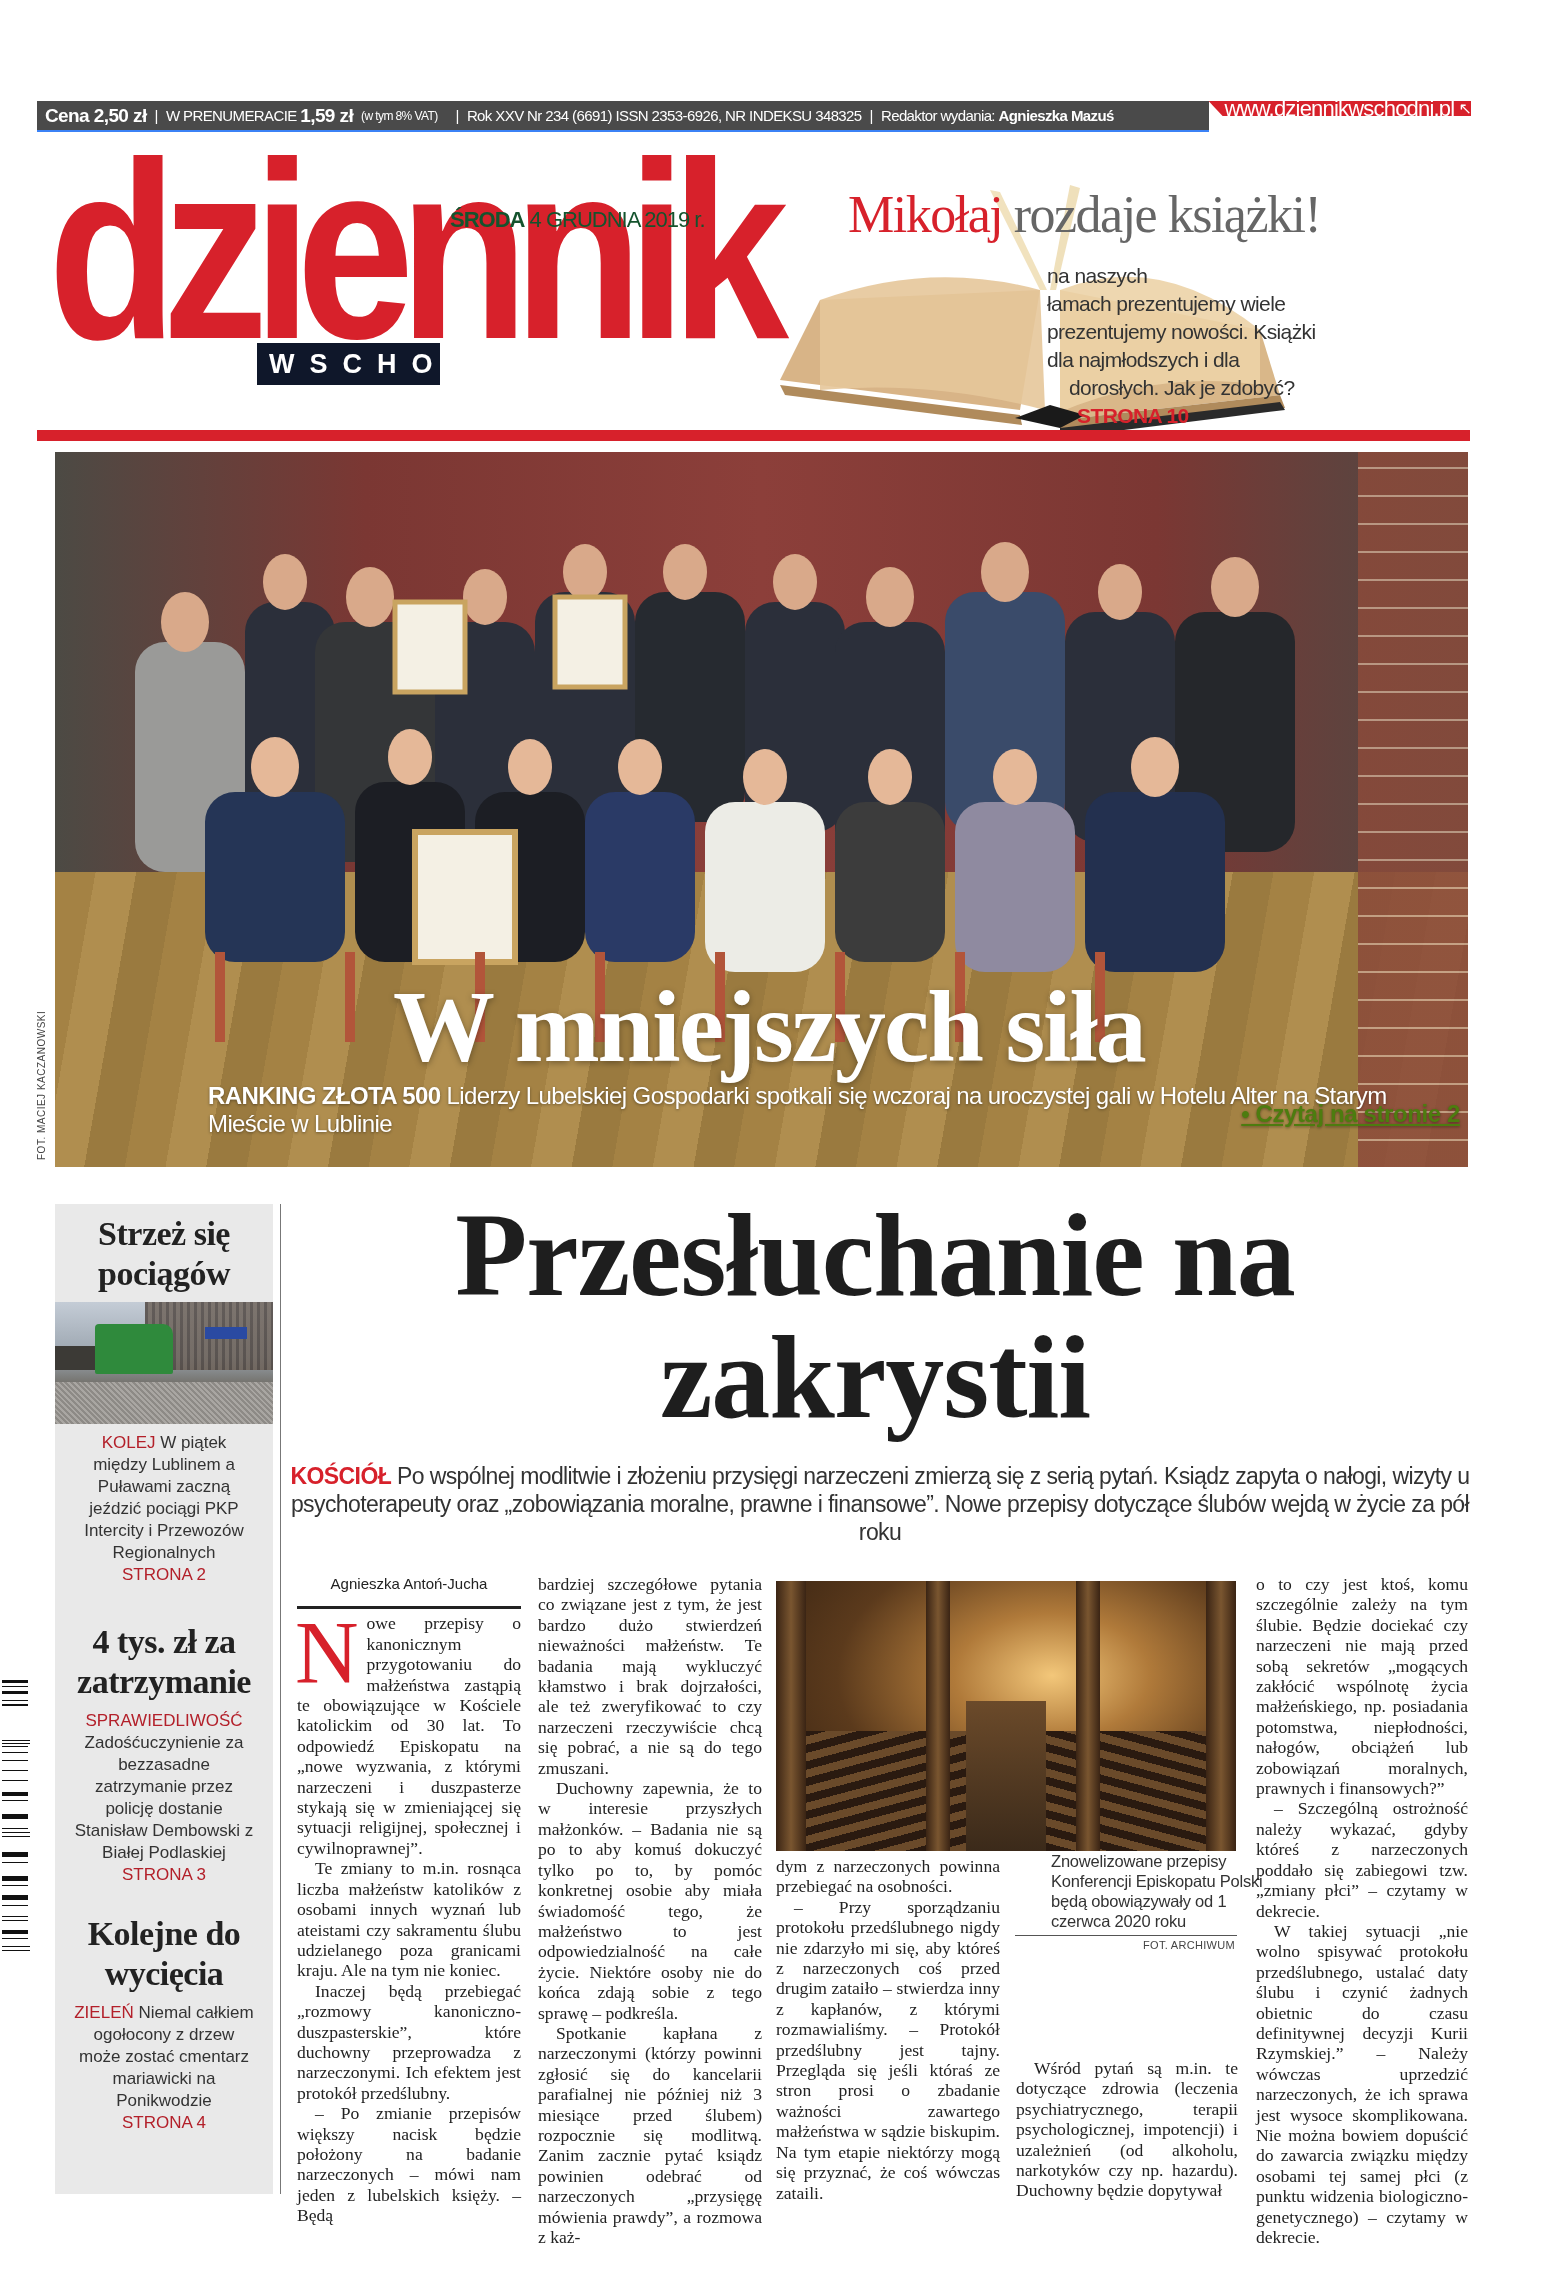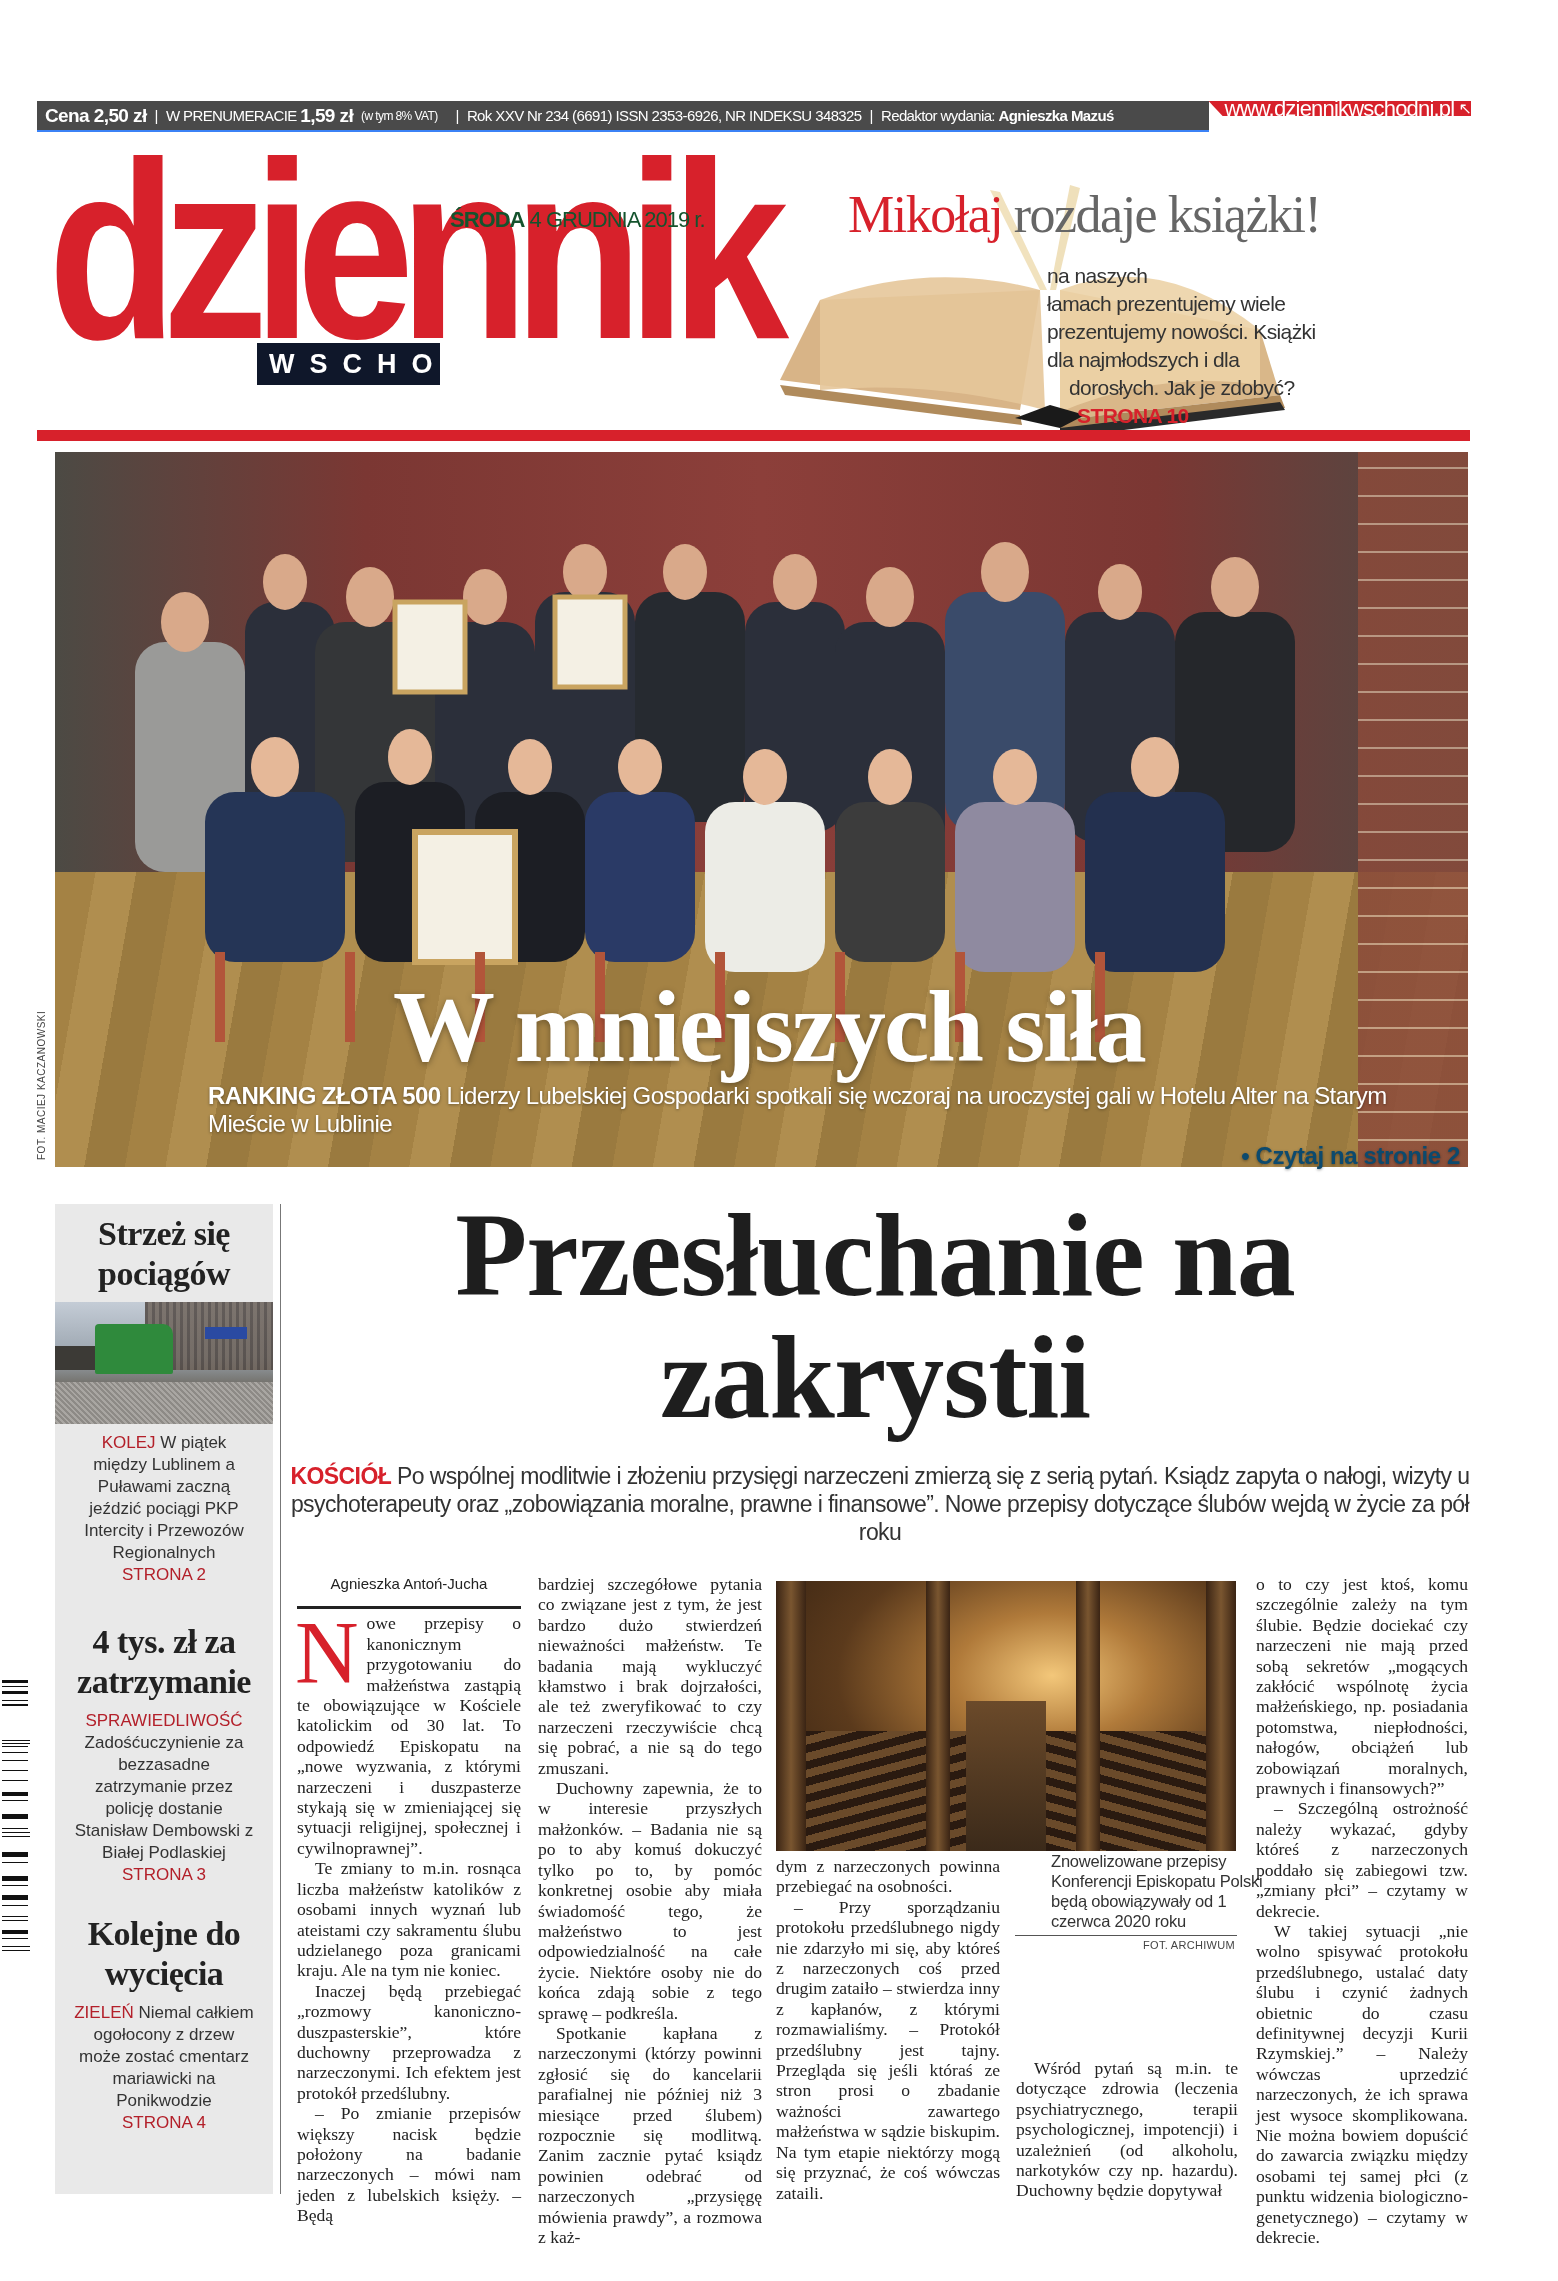--- a/index.html
+++ b/index.html
@@ -36,21 +36,21 @@
   
   .hero { position: absolute; left: 55px; top: 452px; width: 1413px; height: 715px; overflow: hidden;
     background: linear-gradient(180deg, #6b3330 0%, #8a3f3a 25%, #5a4a3e 55%, #8a6a3e 70%, #a88a4e 85%, #9a7c44 100%); }
   .hero .wall { position: absolute; left: 0; top: 0; width: 100%; height: 420px; background: linear-gradient(90deg,#4c4a44 0%, #7b3733 22%, #8c3f3a 50%, #7b3733 78%, #4d4a45 100%); }
   .hero .brick { position: absolute; right: 0; top: 0; width: 110px; height: 715px; background: repeating-linear-gradient(0deg,#8b4a3a 0 26px,#c9a58e 26px 28px); opacity: 0.85; }
   .hero .floor { position: absolute; left: 0; top: 420px; width: 100%; height: 295px; background: repeating-linear-gradient(100deg,#a48244 0 40px,#b08e4f 40px 80px,#9a7a3f 80px 120px); }
   .hero .people { position: absolute; left: 60px; top: 60px; width: 1230px; height: 560px; }
   .hero-headline { position: absolute; left: 393px; top: 968px; font-family: "Liberation Serif", serif; font-weight: bold; font-size: 102px; color: #fff; letter-spacing: -2px; text-shadow: 0 2px 6px rgba(0,0,0,.35); white-space: nowrap; }
   .hero-caption { position: absolute; left: 208px; top: 1082px; width: 1250px; color: #fff; font-size: 24px; line-height: 28px; letter-spacing: -0.6px; text-shadow: 0 1px 3px rgba(0,0,0,.4); }
   .hero-caption b { font-weight: bold; }
-  .hero-more { position: absolute; right: 98px; top: 1142px; color: #0c4a6e; font-size: 24px; font-weight: bold; letter-spacing: -0.4px; text-shadow: 0 1px 3px rgba(0,0,0,.4); }
+  .hero-more { position: absolute; right: 98px; top: 1100px; color: #4d7c0f; font-size: 24px; font-weight: bold; letter-spacing: -0.4px; text-shadow: 0 1px 3px rgba(0,0,0,.4); text-decoration: underline; }
   .photo-credit { position: absolute; left: 36px; top: 1160px; transform: rotate(-90deg); transform-origin: left top; font-size: 10px; color: #444; letter-spacing: 0.5px; white-space: nowrap; }
 
   
   .sidebar { position: absolute; left: 55px; top: 1204px; width: 218px; height: 990px; background: #e9e9e9; }
   .sb-item { position: absolute; left: 0; width: 218px; text-align: center; }
   .sb-title { font-family: "Liberation Serif", serif; font-weight: bold; font-size: 34px; line-height: 40px; color: #222; letter-spacing: -0.5px; }
   .sb-body { font-size: 17px; line-height: 22px; color: #333; margin-top: 8px; padding: 0 18px; }
   .sb-body .kw { color: #b3202a; }
   .sb-body .pg { color: #b3202a; display: block; }
   .train { margin: 8px 0 0 0; width: 218px; height: 122px; position: relative; overflow: hidden; background: linear-gradient(180deg,#c4ccd6 0%,#9aa4ae 45%,#6e6a62 70%,#8f8a82 100%); }

